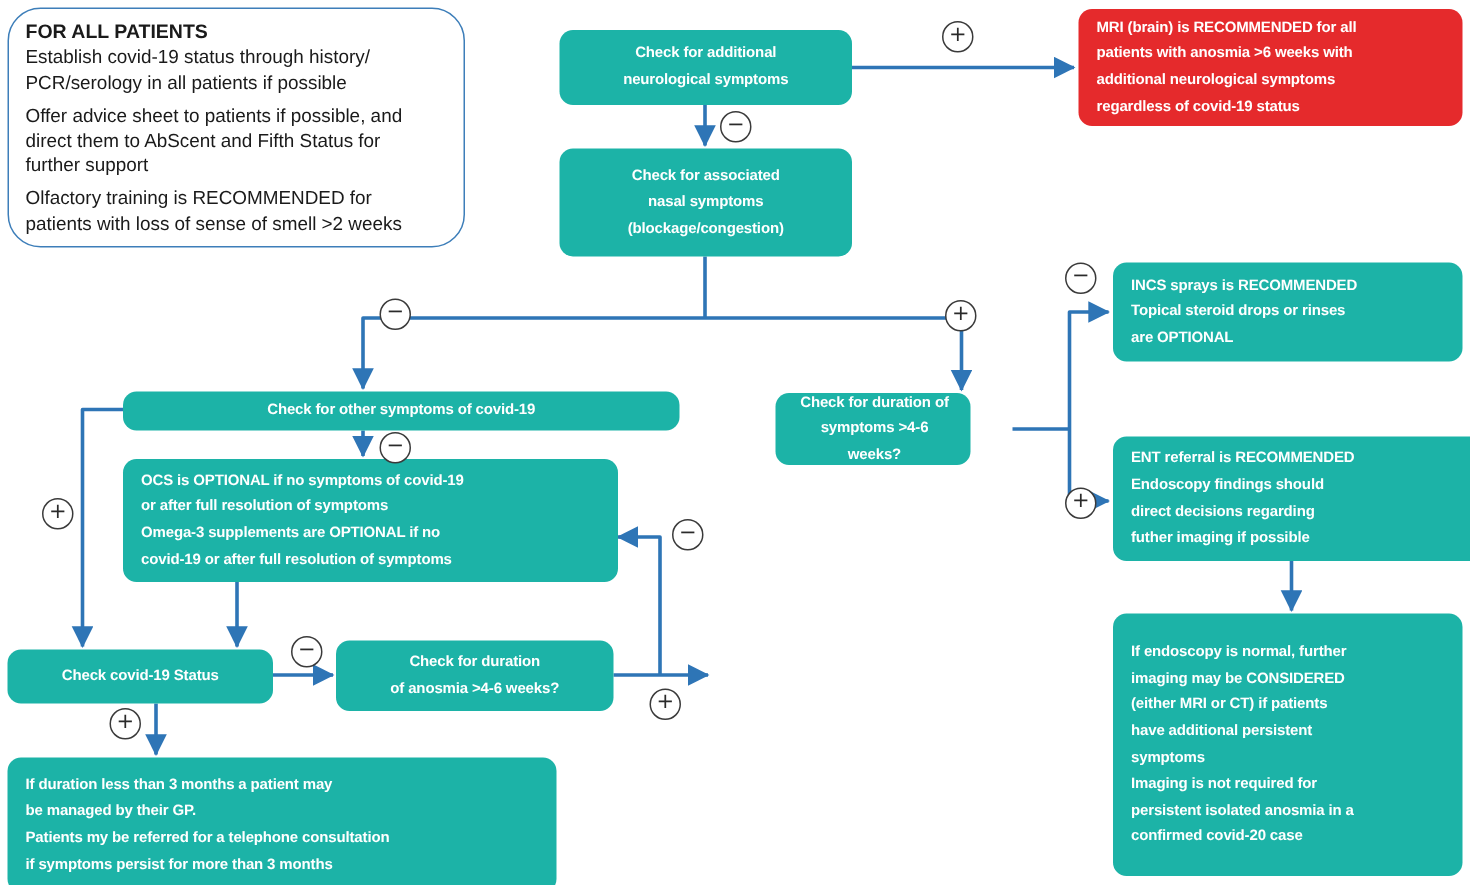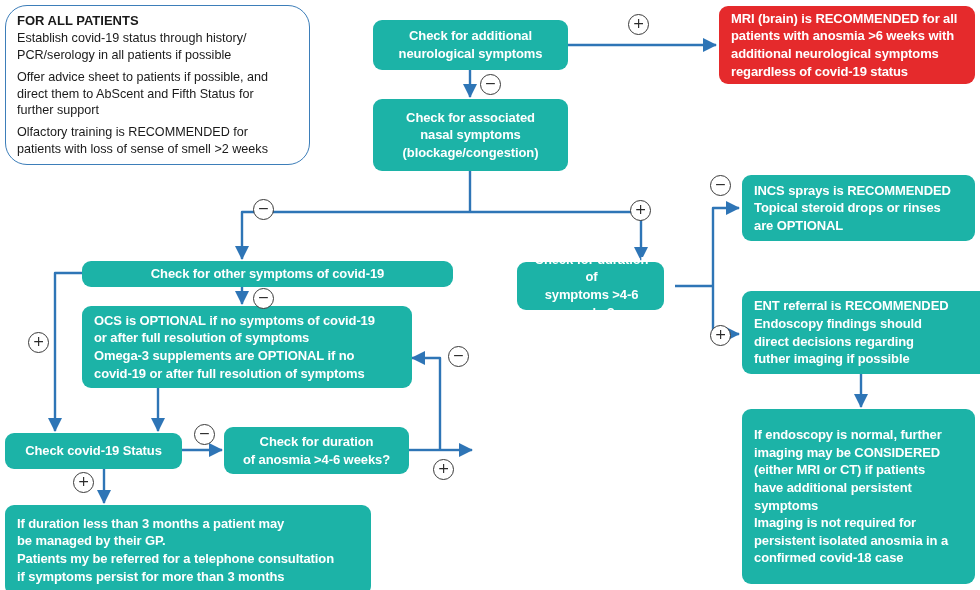--- a/index.html
+++ b/index.html
@@ -23,21 +23,21 @@
     width: 980px;
     height: 590px;
     pointer-events: none;
   }
   .node {
     position: absolute;
     box-sizing: border-box;
     border-radius: 9px;
     color: #ffffff;
     font-weight: bold;
-    font-size: 13px;
+    font-size: 10px;
     line-height: 17.6px;
     letter-spacing: -0.1px;
     display: flex;
     flex-direction: column;
     justify-content: center;
     white-space: pre-line;
   }
   .teal { background: #1CB3A7; }
   .red  { background: #E52A2C; }
   .node.center {
@@ -146,40 +146,40 @@
 
   <div class="node red left" style="left:719px; top:6px; width:256px; height:78px;">MRI (brain) is RECOMMENDED for all
 patients with anosmia &gt;6 weeks with
 additional neurological symptoms
 regardless of covid-19 status</div>
 
   <div class="node teal center" style="left:373px; top:99px; width:195px; height:72px;">Check for associated
 nasal symptoms
 (blockage/congestion)</div>
 
-  <div class="node teal center" style="left:517px; top:262px; width:147px; height:48px;padding-left:12px;">Check for duration of
+  <div class="node teal center" style="left:517px; top:262px; width:130px; height:48px;padding-left:12px;">Check for duration of
 symptoms &gt;4-6 weeks?</div>
 
   <div class="node teal left" style="left:742px; top:175px; width:233px; height:66px;">INCS sprays is RECOMMENDED
 Topical steroid drops or rinses
 are OPTIONAL</div>
 
   <div class="node teal left" style="left:742px; top:291px; width:260px; height:83px;">ENT referral is RECOMMENDED
 Endoscopy findings should
 direct decisions regarding
 futher imaging if possible</div>
 
   <div class="node teal left" style="left:742px; top:409px; width:233px; height:175px;">If endoscopy is normal, further
 imaging may be CONSIDERED
 (either MRI or CT) if patients
 have additional persistent
 symptoms
 Imaging is not required for
 persistent isolated anosmia in a
-confirmed covid-18 case</div>
+confirmed covid-20 case</div>
 
   <div class="node teal center" style="left:82px; top:261px; width:371px; height:26px;">Check for other symptoms of covid-19</div>
 
   <div class="node teal left" style="left:82px; top:306px; width:330px; height:82px;">OCS is OPTIONAL if no symptoms of covid-19
 or after full resolution of symptoms
 Omega-3 supplements are OPTIONAL if no
 covid-19 or after full resolution of symptoms</div>
 
   <div class="node teal center" style="left:5px; top:433px; width:177px; height:36px;">Check covid-19 Status</div>
 

